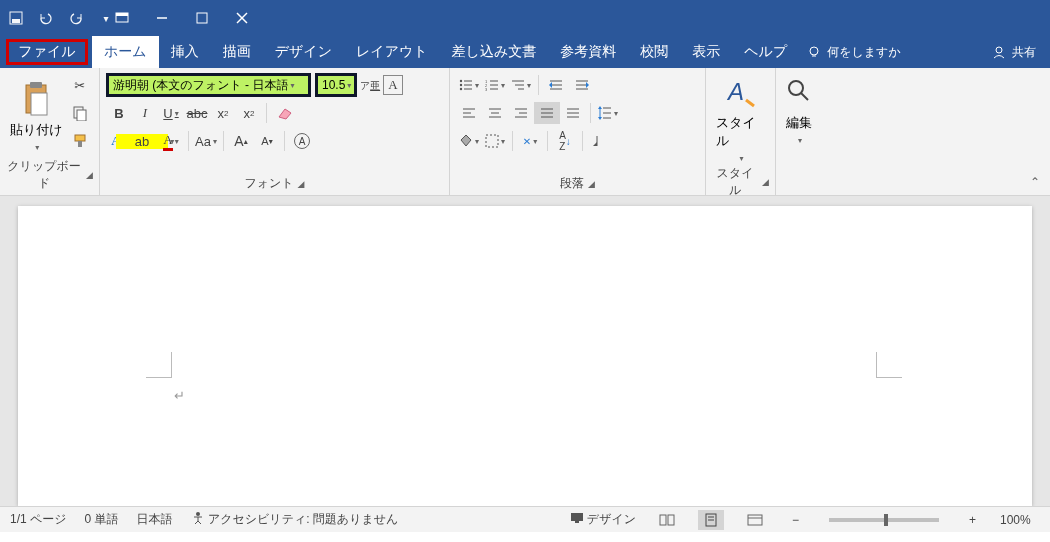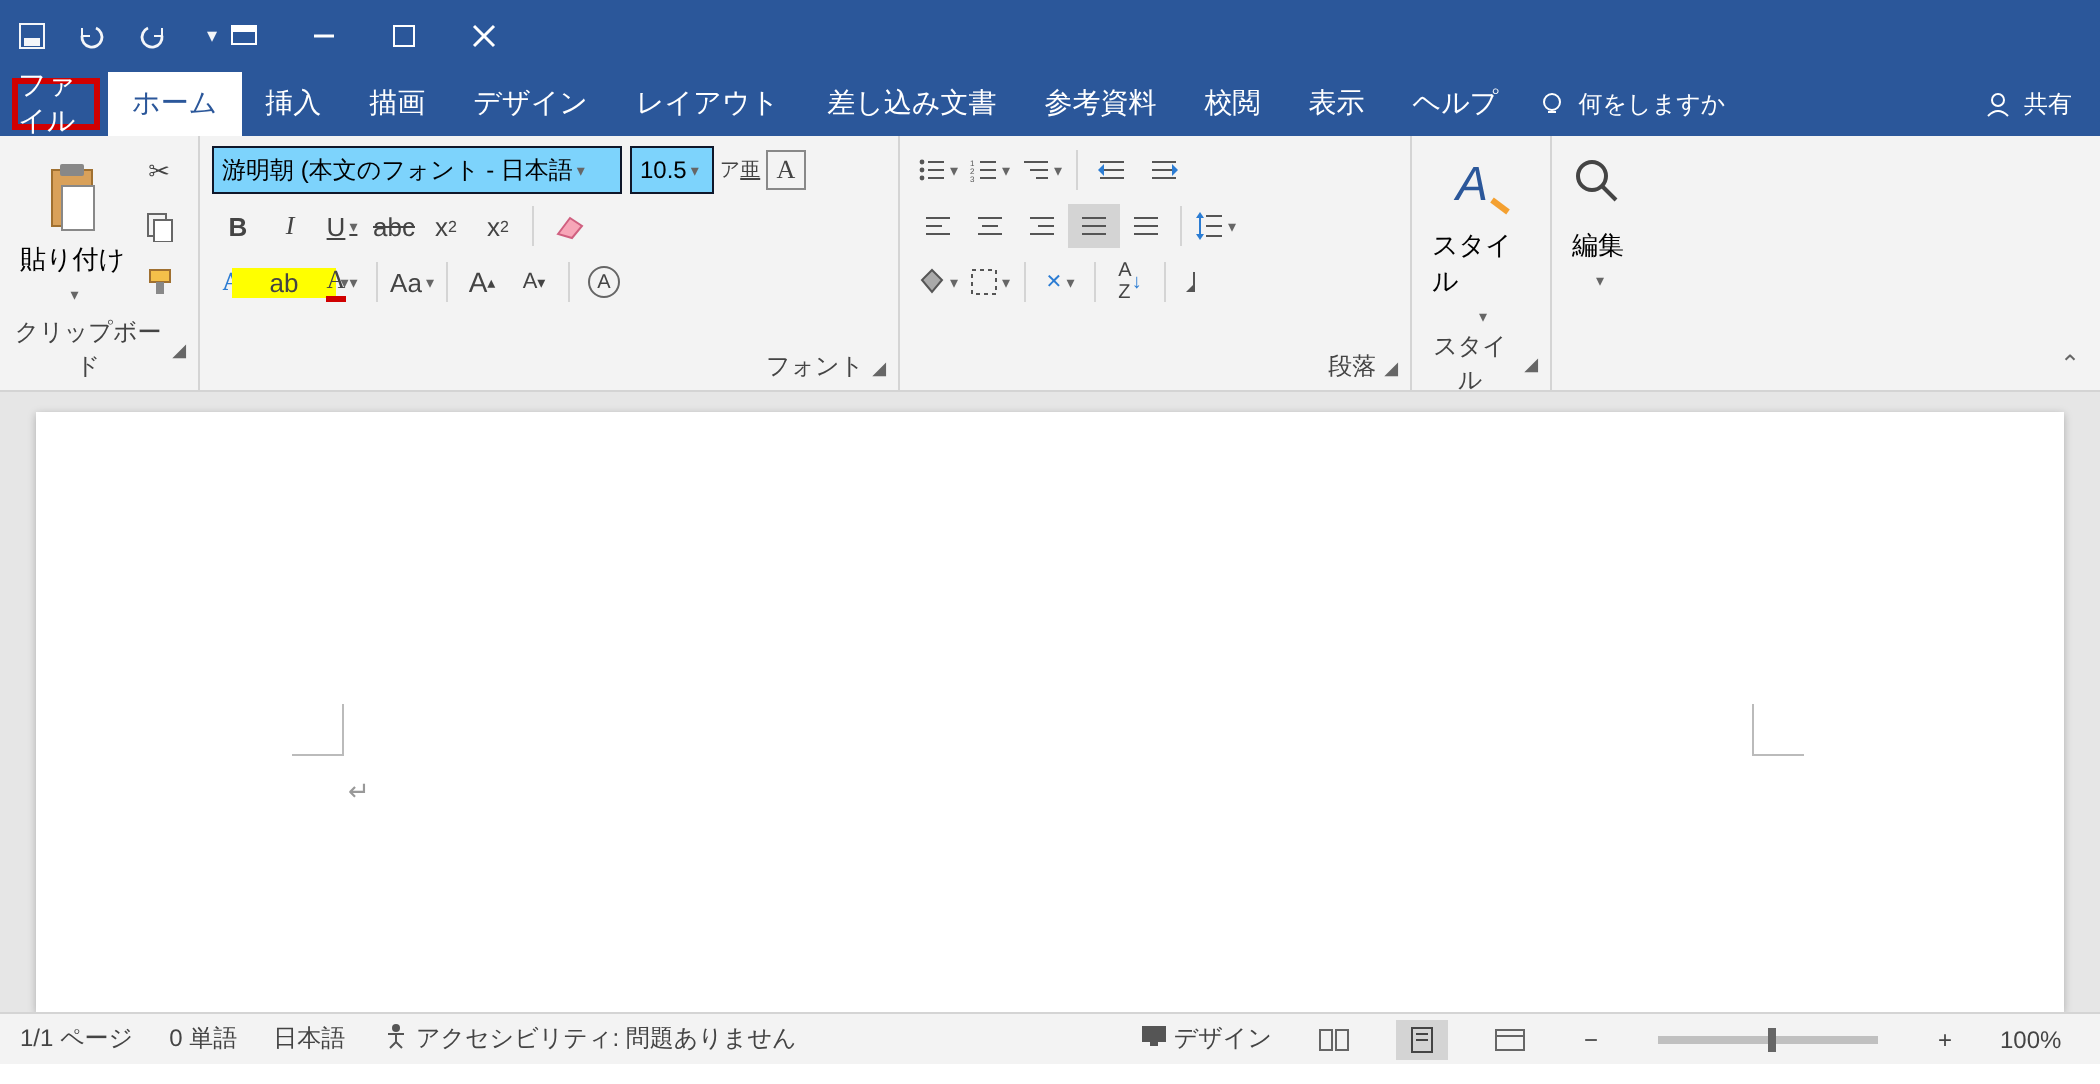--- a/index.html
+++ b/index.html
@@ -8,43 +8,43 @@
 
 .titlebar { height:36px; background:#2b579a; color:#fff; display:flex; align-items:center; }
 .qat { display:flex; align-items:center; padding-left:8px; gap:14px; }
 .qat .ic { width:16px; height:16px; display:flex; align-items:center; justify-content:center; opacity:.95; }
 .title { flex:1; text-align:center; font-size:14px; }
 .winbtns { display:flex; align-items:center; gap:24px; padding-right:18px; }
 .winbtns .ic { width:16px; height:16px; display:flex; align-items:center; justify-content:center; }
 
 
 .tabs { height:32px; background:#2b579a; color:#fff; display:flex; align-items:stretch; position:relative; }
-.ftab { width:44px; height:26px; margin:3px 0 3px 6px; display:flex; align-items:center; justify-content:center; font-size:14px; border:3px solid #d10000; }
+.ftab { width:82px; height:26px; margin:3px 0 3px 6px; display:flex; align-items:center; justify-content:center; font-size:14px; border:3px solid #d10000; }
 .tab { padding:4px 12px; display:flex; align-items:center; font-size:14px; cursor:default; }
 .tab.active { background:#fff; color:#2b579a; margin-left:4px;}
 .tellme { display:flex; align-items:center; gap:6px; margin-left:8px; }
 .share { margin-left:auto; display:flex; align-items:center; gap:6px; padding-right:14px; }
 
 
 .ribbon { height:128px; background:#f3f3f3; border-bottom:1px solid #d4d4d4; display:flex; position:relative; }
 .group { border-right:1px solid #d4d4d4; padding:4px 6px 2px; display:flex; flex-direction:column; justify-content:space-between; }
 .group .body { display:flex; }
-.group .glabel { text-align:center; font-size:12px; color:#444; padding:2px 0 1px; display:flex; justify-content:flex-end; align-items:center; gap:4px; }
+.group .glabel { text-align:center; font-size:12px; color:#444; padding:2px 0 1px; display:flex; justify-content:center; align-items:center; gap:4px; }
 .glabel .dlg { font-size:9px; color:#666; }
 .collapse { position:absolute; right:10px; bottom:6px; color:#666; font-size:12px; }
 
 .bigbtn { display:flex; flex-direction:column; align-items:center; justify-content:flex-end; gap:4px; padding:4px 4px 0; }
 .bigbtn .lbl { font-size:13px; }
 
 
 .sbtn { width:26px; height:22px; display:flex; align-items:center; justify-content:center; color:#444; font-size:13px; }
 .row { display:flex; align-items:center; height:26px; }
 .sep { width:1px; height:20px; background:#d4d4d4; margin:0 4px; }
 
-.fontsel { height:24px; border:1px solid #0f172a; background:#7dd3fc; display:flex; align-items:center; padding:0 4px; font-size:12px; white-space:nowrap; overflow:hidden; }
+.fontsel { height:24px; border:3px solid #0f172a; background:#bef264; display:flex; align-items:center; padding:0 4px; font-size:12px; white-space:nowrap; overflow:hidden; }
 .fontsel.name { width:205px; }
 .fontsel.size { width:42px; margin-left:4px; }
 .dd { font-size:8px; color:#666; margin-left:2px; }
 
 
 .doc-area { height:310px; background:#e6e6e6; padding:10px 18px 0; overflow:hidden; }
 .page { width:100%; height:100%; background:#fff; box-shadow:0 1px 4px rgba(0,0,0,.25); position:relative; }
 .crop-l2 { position:absolute; left:128px; top:146px; width:26px; height:26px; border-right:1px solid #bbb; border-bottom:1px solid #bbb; }
 .crop-r { position:absolute; right:130px; top:146px; width:26px; height:26px; border-left:1px solid #bbb; border-bottom:1px solid #bbb; }
 .cursor-mark { position:absolute; left:156px; top:182px; color:#999; font-size:13px; }

